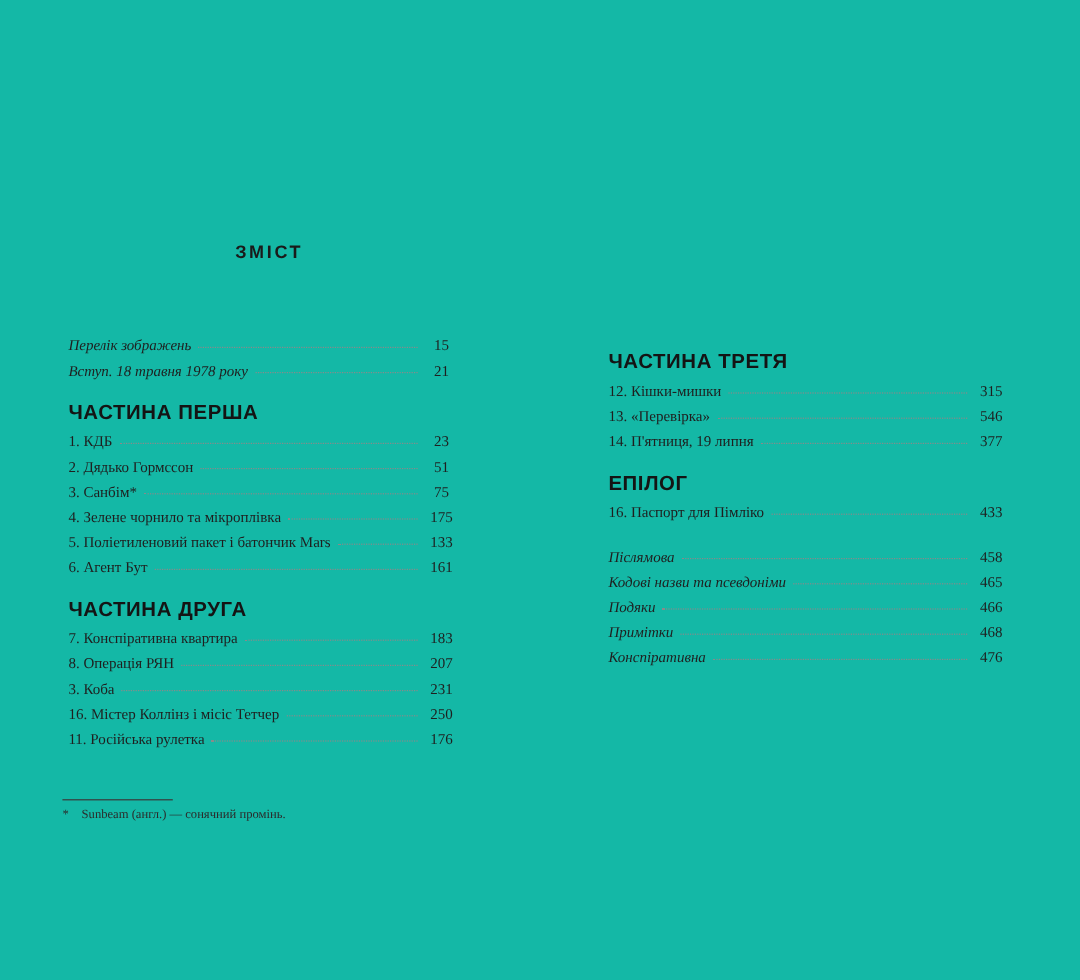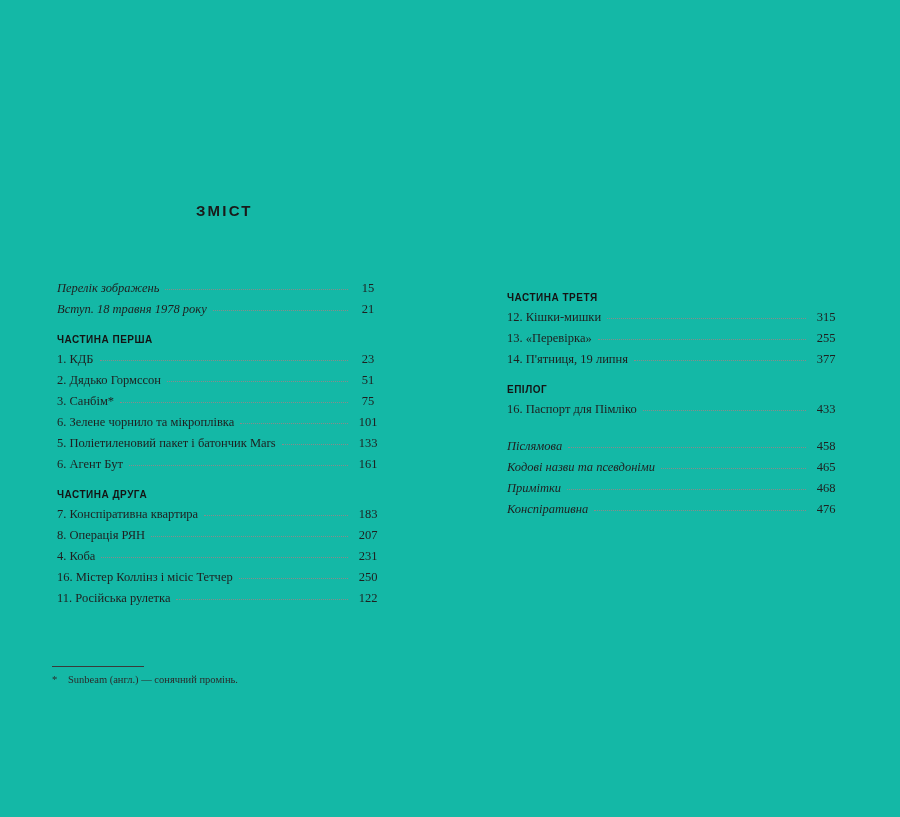--- a/index.html
+++ b/index.html
@@ -80,21 +80,21 @@
     text-align: center;
     width: 28px;
     padding-left: 4px;
     font-size: 12.5px;
   }
   .entry.italic .label {
     font-style: italic;
   }
   .part-head {
     font-family: "Liberation Sans", sans-serif;
-    font-size: 10px;
+    font-size: 17px;
     font-weight: bold;
     letter-spacing: 0.5px;
     color: #141414;
     margin-top: 14px;
     margin-bottom: 4px;
   }
   .gap-md { height: 16px; }
   .footnote {
     position: absolute;
     left: 52px;
@@ -148,23 +148,23 @@
           <span class="label">2. Дядько Гормссон</span>
           <span class="dots"></span>
           <span class="page-num">51</span>
         </div>
         <div class="entry">
           <span class="label">3. Санбім*</span>
           <span class="dots"></span>
           <span class="page-num">75</span>
         </div>
         <div class="entry">
-          <span class="label">6. Зелене чорнило та мікроплівка</span>
-          <span class="dots"></span>
-          <span class="page-num">101</span>
+          <span class="label">4. Зелене чорнило та мікроплівка</span>
+          <span class="dots"></span>
+          <span class="page-num">175</span>
         </div>
         <div class="entry">
           <span class="label">5. Поліетиленовий пакет і батончик Mars</span>
           <span class="dots"></span>
           <span class="page-num">133</span>
         </div>
         <div class="entry">
           <span class="label">6. Агент Бут</span>
           <span class="dots"></span>
           <span class="page-num">161</span>
@@ -174,46 +174,46 @@
           <span class="label">7. Конспіративна квартира</span>
           <span class="dots"></span>
           <span class="page-num">183</span>
         </div>
         <div class="entry">
           <span class="label">8. Операція РЯН</span>
           <span class="dots"></span>
           <span class="page-num">207</span>
         </div>
         <div class="entry">
-          <span class="label">4. Коба</span>
+          <span class="label">3. Коба</span>
           <span class="dots"></span>
           <span class="page-num">231</span>
         </div>
         <div class="entry">
           <span class="label">16. Містер Коллінз і місіс Тетчер</span>
           <span class="dots"></span>
           <span class="page-num">250</span>
         </div>
         <div class="entry">
           <span class="label">11. Російська рулетка</span>
           <span class="dots"></span>
-          <span class="page-num">122</span>
+          <span class="page-num">176</span>
         </div>
       </div>
     <div class="col col-right" id="col-right">
         <div class="part-head">ЧАСТИНА ТРЕТЯ</div>
         <div class="entry">
           <span class="label">12. Кішки-мишки</span>
           <span class="dots"></span>
           <span class="page-num">315</span>
         </div>
         <div class="entry">
           <span class="label">13. «Перевірка»</span>
           <span class="dots"></span>
-          <span class="page-num">255</span>
+          <span class="page-num">546</span>
         </div>
         <div class="entry">
           <span class="label">14. П'ятниця, 19 липня</span>
           <span class="dots"></span>
           <span class="page-num">377</span>
         </div>
         <div class="part-head">ЕПІЛОГ</div>
         <div class="entry">
           <span class="label">16. Паспорт для Пімліко</span>
           <span class="dots"></span>
@@ -222,20 +222,25 @@
         <div class="gap-md"></div>
         <div class="entry italic">
           <span class="label">Післямова</span>
           <span class="dots"></span>
           <span class="page-num">458</span>
         </div>
         <div class="entry italic">
           <span class="label">Кодові назви та псевдоніми</span>
           <span class="dots"></span>
           <span class="page-num">465</span>
+        </div>
+        <div class="entry italic">
+          <span class="label">Подяки</span>
+          <span class="dots"></span>
+          <span class="page-num">466</span>
         </div>
         <div class="entry italic">
           <span class="label">Примітки</span>
           <span class="dots"></span>
           <span class="page-num">468</span>
         </div>
         <div class="entry italic">
           <span class="label">Конспіративна</span>
           <span class="dots"></span>
           <span class="page-num">476</span>

